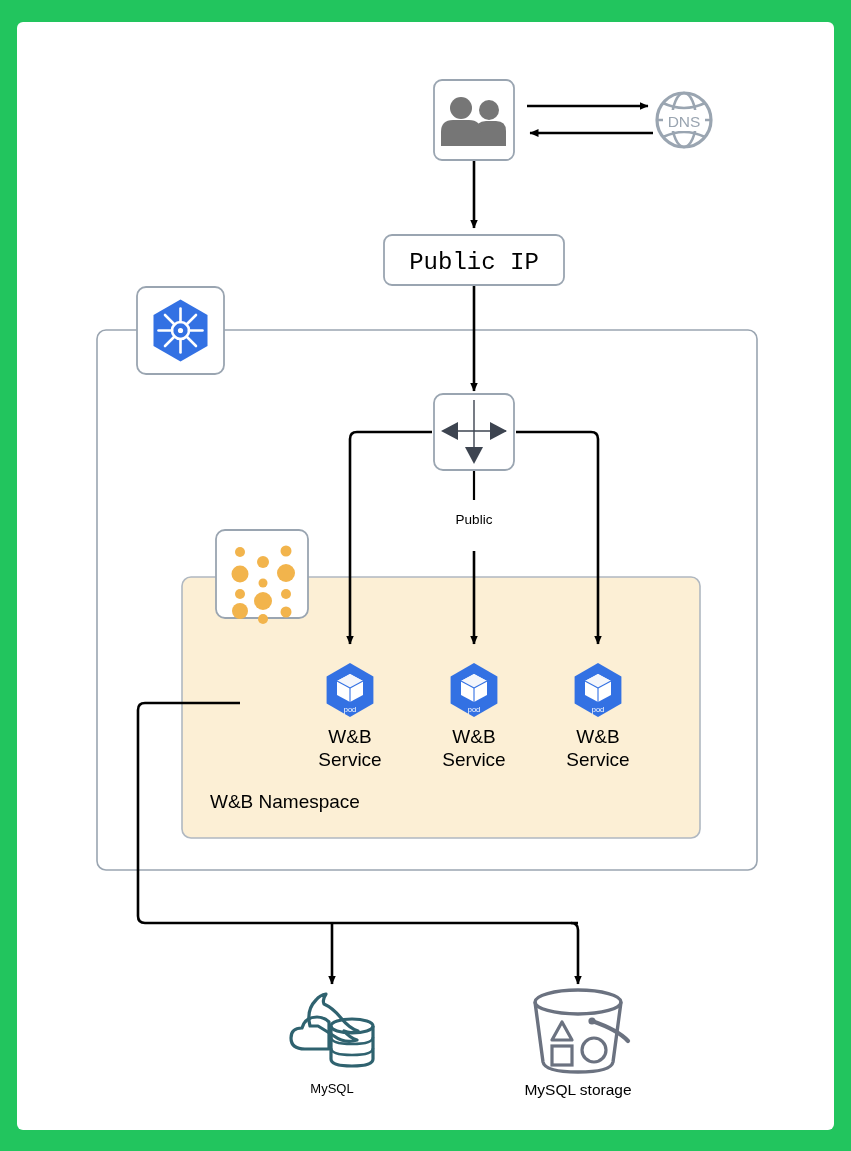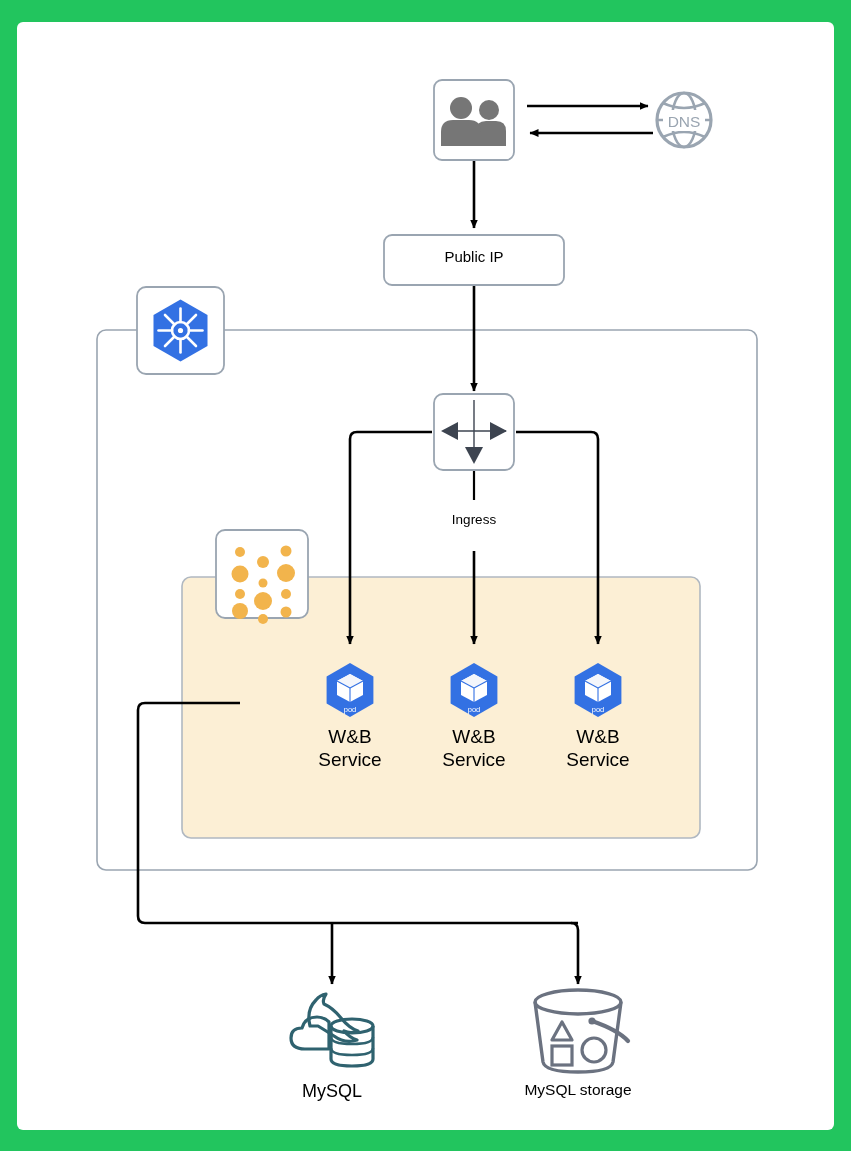--- a/index.html
+++ b/index.html
@@ -219,27 +219,28 @@
         <path d="M 535 1002 L 543 1062 Q 545 1072 578 1072 Q 611 1072 613 1062 L 621 1002" stroke-width="3.4"></path>
         <path d="M 592 1021 Q 618 1030 628 1041" stroke-width="4.2" stroke-linecap="round"></path>
         <circle cx="592" cy="1021" r="3.6" fill="#6b7280" stroke="none"></circle>
         <polygon points="562,1022 572,1040 552,1040" stroke-width="3.2" stroke-linejoin="round"></polygon>
         <rect x="552" y="1046" width="20" height="19" stroke-width="3.2"></rect>
         <circle cx="594" cy="1050" r="12" stroke-width="3.2"></circle>
       </g>
     </g>
   </svg>
 
-  <div class="nodelabel" style="left:384px; top:248px; width:180px; font-size:15px;">Public IP</div>
-
-  <div class="nodelabel" style="left:414px; top:512px; width:120px; font-size:13.5px;">Ingress</div>
-
+  <div class="nodelabel" style="left:384px; top:248px; width:180px; font-size:24px;font-family:Liberation Mono, monospace;">Public IP</div>
+
+  <div class="nodelabel" style="left:414px; top:512px; width:120px; font-size:13.5px;">Public</div>
+
+  <div class="nodelabel" style="left:210px; top:790px; width:260px; font-size:19px; text-align:left;">W&amp;B Namespace</div>
 
   <div class="nodelabel" style="left:290px; top:725px; width:120px; font-size:19px;"><span>W&amp;B</span><br><span>Service</span></div>
 
   <div class="nodelabel" style="left:414px; top:725px; width:120px; font-size:19px;"><span>W&amp;B</span><br><span>Service</span></div>
 
   <div class="nodelabel" style="left:538px; top:725px; width:120px; font-size:19px;"><span>W&amp;B</span><br><span>Service</span></div>
 
-  <div class="nodelabel" style="left:272px; top:1081px; width:120px; font-size:18px;">MySQL</div>
+  <div class="nodelabel" style="left:272px; top:1081px; width:120px; font-size:13px;">MySQL</div>
 
   <div class="nodelabel" style="left:498px; top:1081px; width:160px; font-size:15.5px;">MySQL storage</div>
 </div>
 
 </body></html>

